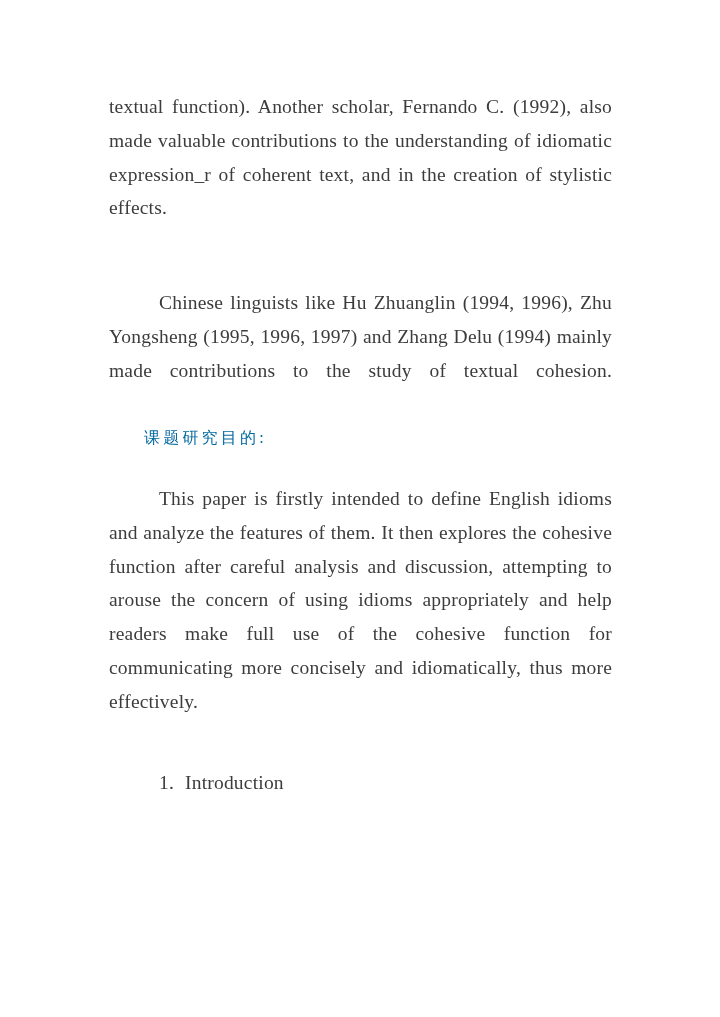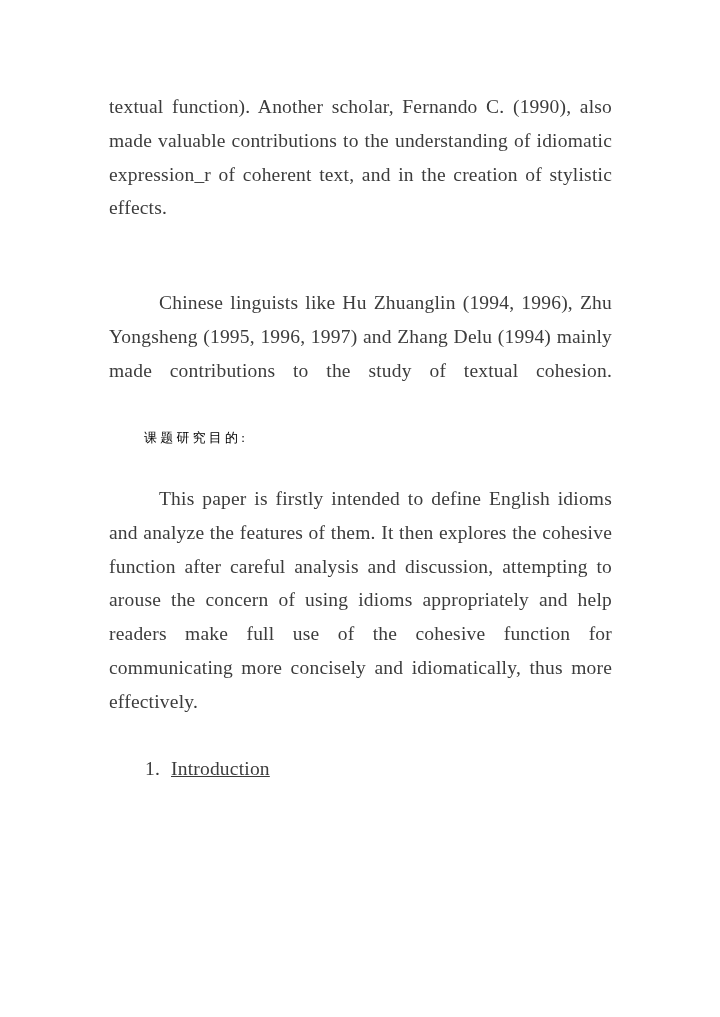--- a/index.html
+++ b/index.html
@@ -48,33 +48,32 @@
 
   
   .para::after {
     content: "";
     display: inline-block;
     width: 100%;
   }
 
   .heading-cn {
     margin: 0;
-    font-size: 13px;
+    font-size: 16px;
     line-height: 33.8px;
     text-indent: 35px;
-    color: #000000;
+    color: #0369a1;
     font-family: "Liberation Serif", "DejaVu Serif", serif;
     letter-spacing: 3.2px;
   }
 
   .list {
-    margin: 0;
+    margin: 14px;
     padding: 0;
     list-style: none;
-    text-decoration: underline;
   }
 
   .list-item {
     font-size: 19.5px;
     line-height: 33.8px;
     color: #3c3c3c;
     text-indent: 0;
     padding-left: 36px;
     letter-spacing: 0.2px;
   }
@@ -83,21 +82,21 @@
     display: inline-block;
     min-width: 26px;
   }
 </style>
 </head>
 <body>
 
 <div class="page">
   <div class="text-column">
 
-    <p class="para">textual function). Another scholar, Fernando C. (1990), also made valuable contributions to the understanding of idiomatic expression_r of coherent text, and in the creation of stylistic effects.</p>
+    <p class="para">textual function). Another scholar, Fernando C. (1992), also made valuable contributions to the understanding of idiomatic expression_r of coherent text, and in the creation of stylistic effects.</p>
 
     <p class="para indent-2">Chinese linguists like Hu Zhuanglin (1994, 1996), Zhu Yongsheng (1995, 1996, 1997) and Zhang Delu (1994) mainly made contributions to the study of textual cohesion.</p>
 
     <p class="heading-cn">课题研究目的:</p>
 
     <p class="para indent-2">This paper is firstly intended to define English idioms and analyze the features of them. It then explores the cohesive function after careful analysis and discussion, attempting to arouse the concern of using idioms appropriately and help readers make full use of the cohesive function for communicating more concisely and idiomatically, thus more effectively.</p>
 
 
 
     <ul class="list">

